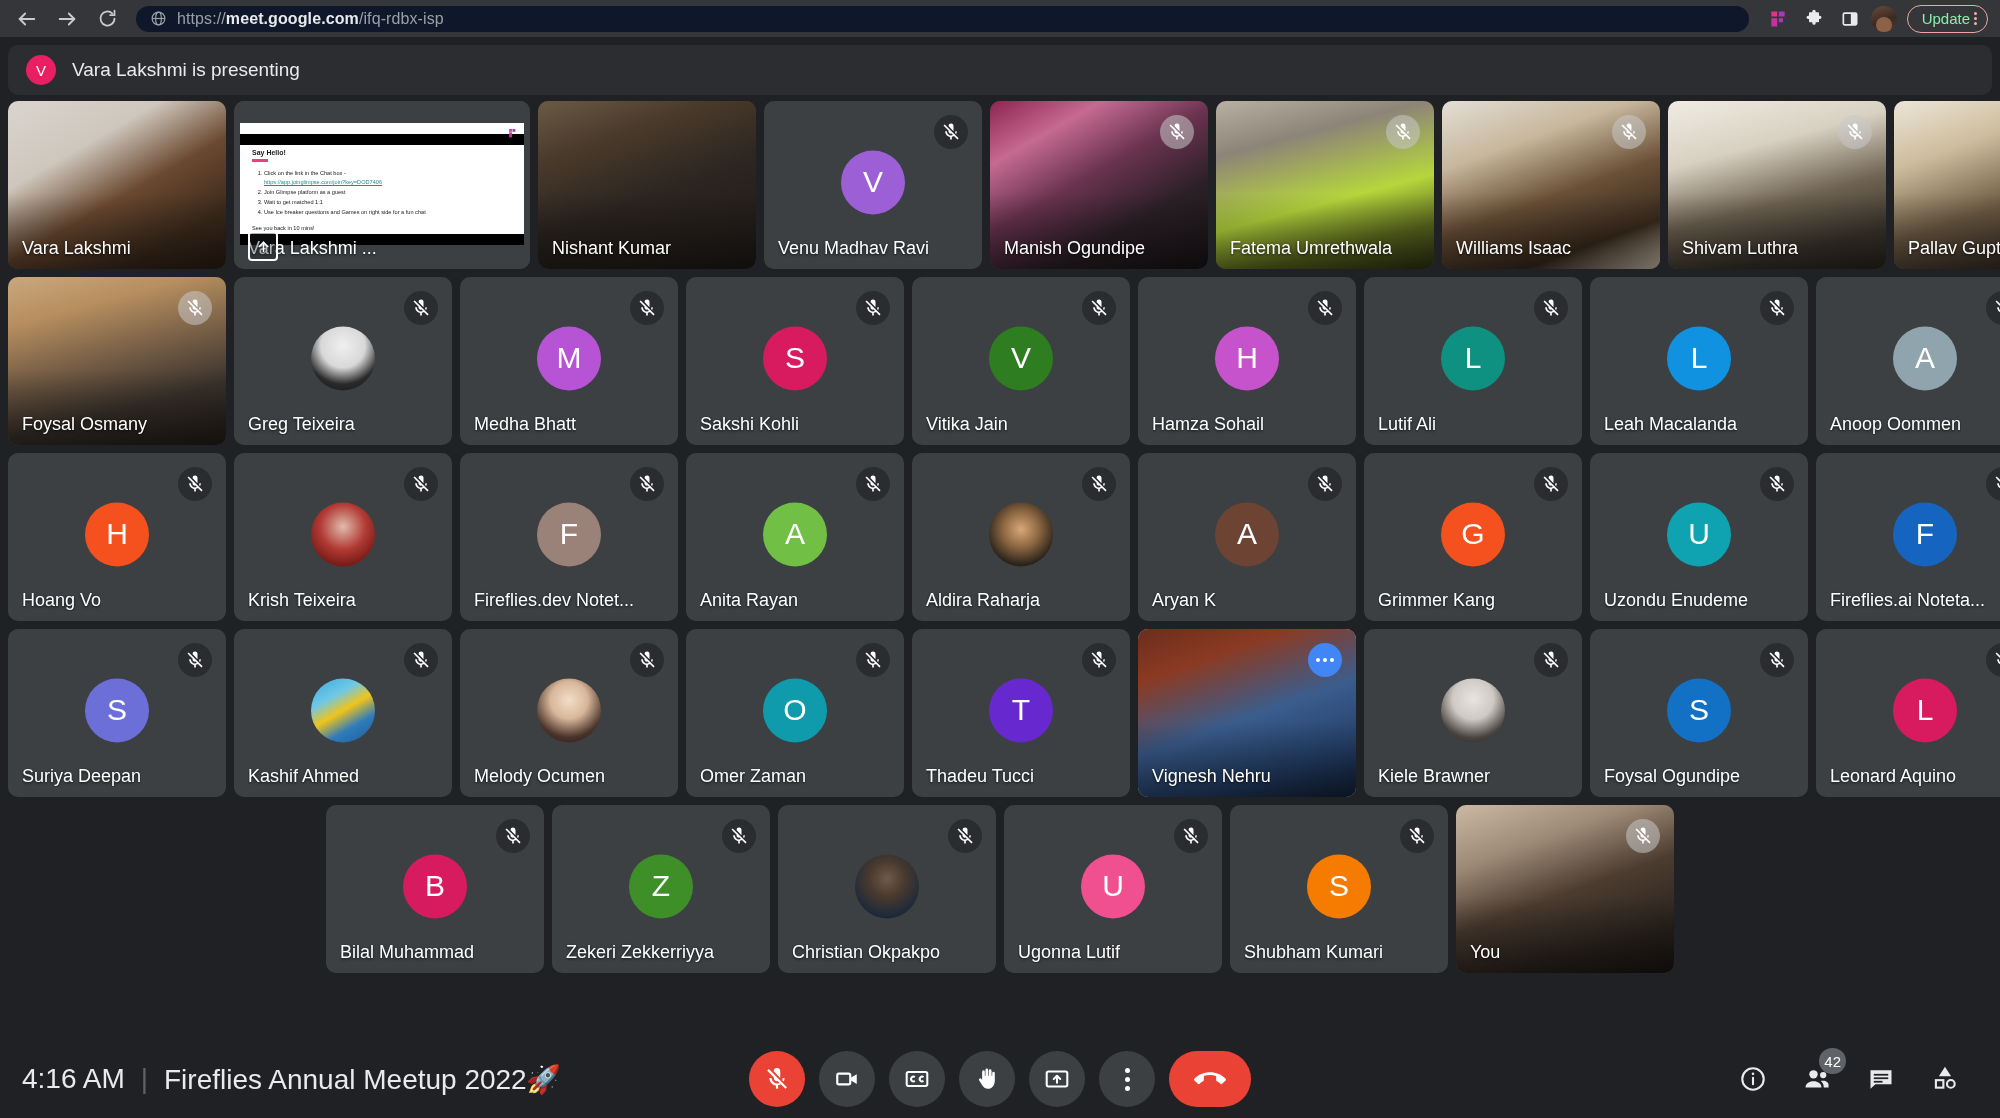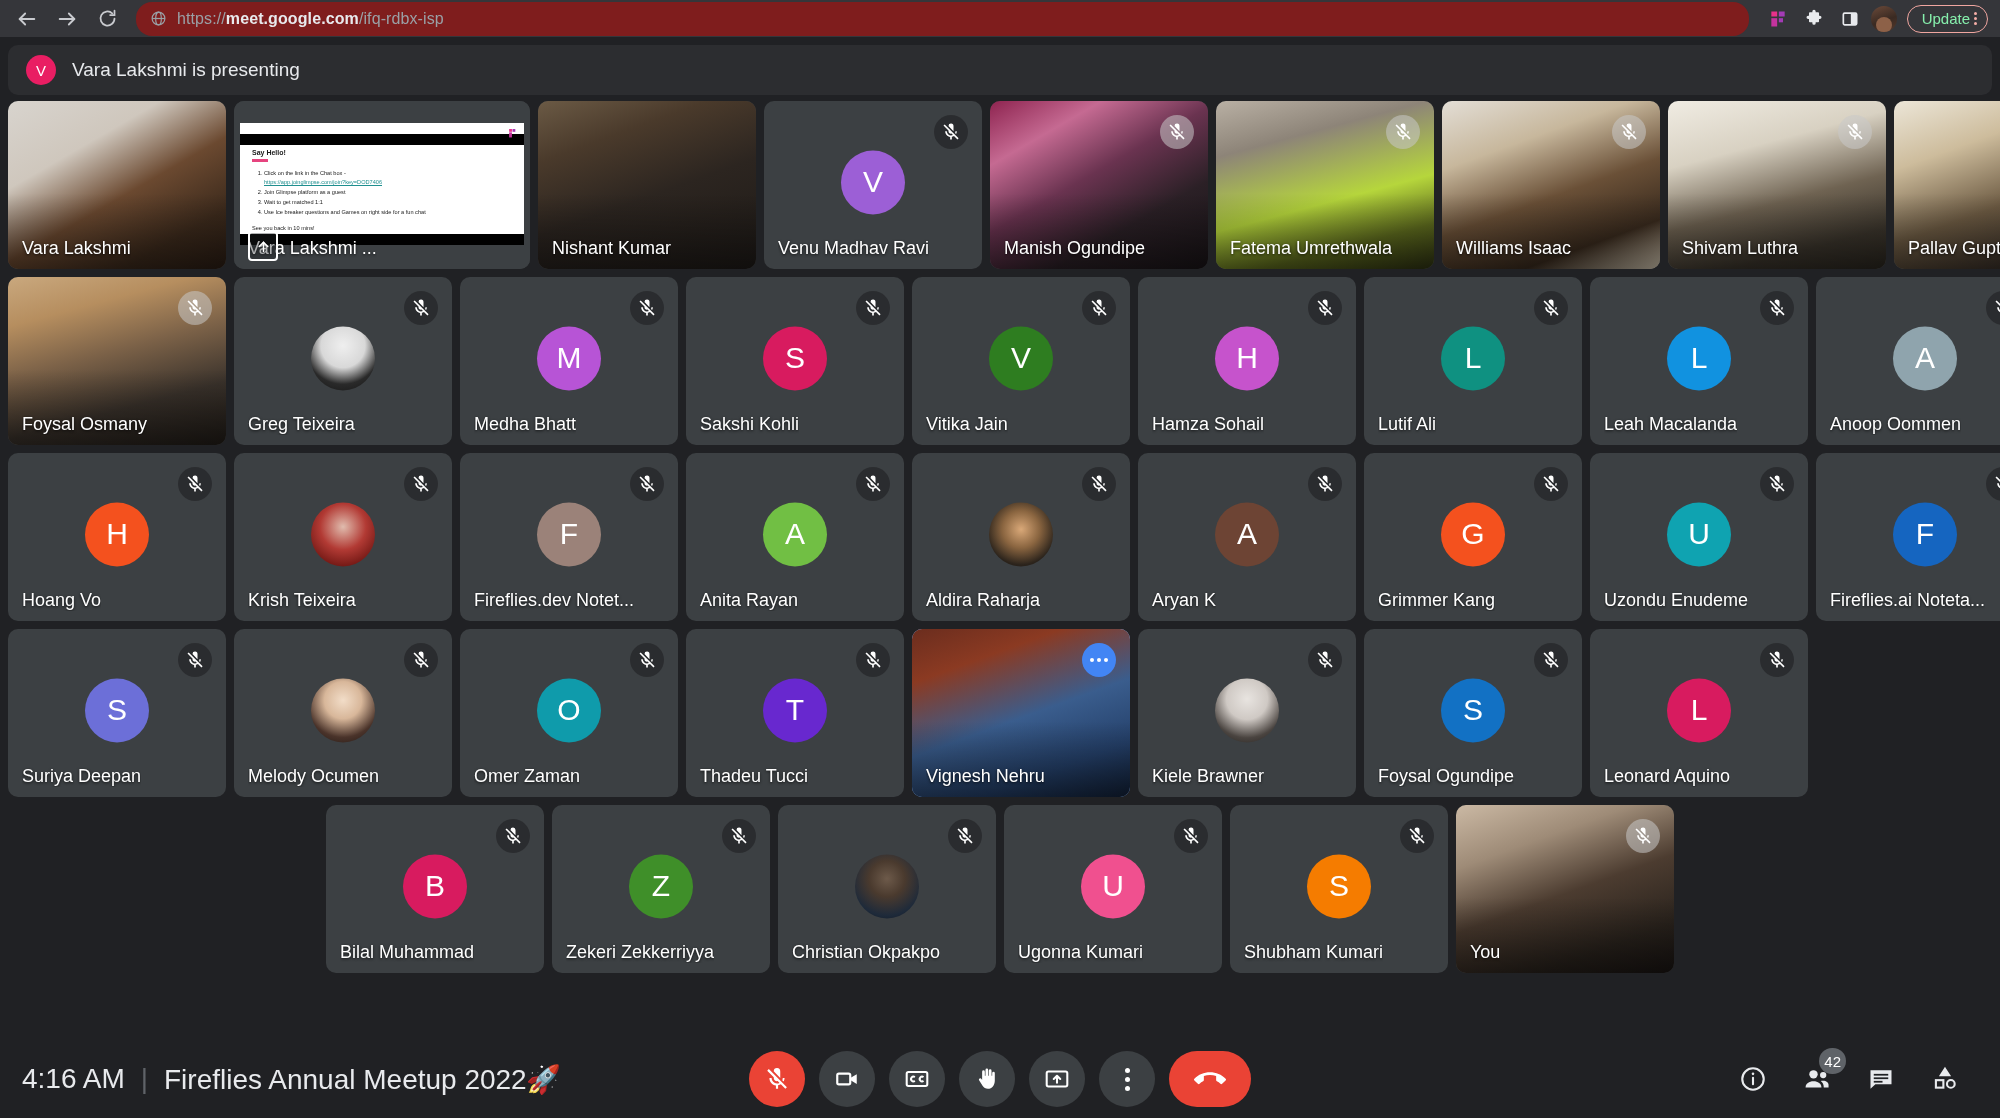--- a/index.html
+++ b/index.html
@@ -21,22 +21,22 @@
   }
   .nav-btn {
     width: 34px; height: 34px;
     display: flex; align-items: center; justify-content: center;
     border-radius: 50%;
     color: #c9cbcf;
     flex: none;
   }
   .omnibox {
     flex: 1 1 auto;
-    height: 34px;
-    background: #7f1d1d;
+    height: 26px;
+    background: #0f172a;
     border-radius: 16px;
     display: flex;
     align-items: center;
     padding: 0 14px;
     gap: 10px;
     margin-left: 6px;
     margin-right: 8px;
     min-width: 0;
   }
   .omnibox .url {
@@ -616,20 +616,29 @@
       <div class="tile">
       <div class="initial" style="background:#6c6fd8">S</div>
         <div class="mic">
           <svg viewBox="0 0 24 24" fill="#fff">
             <path d="M19 11h-1.7c0 .74-.16 1.43-.43 2.05l1.23 1.23A6.9 6.9 0 0 0 19 11zM4.41 2.86L3 4.27l6 6V11c0 1.66 1.34 3 3 3 .23 0 .44-.03.65-.08l1.66 1.66c-.71.33-1.5.52-2.31.52a5 5 0 0 1-5-5H5c0 3.53 2.61 6.43 6 6.92V21h2v-3.28c.93-.13 1.8-.45 2.57-.9l4.15 4.15 1.41-1.41L4.41 2.86zM15 11.16V5a3 3 0 0 0-6-.16l6 6.32z"></path>
           </svg>
         </div>
       <div class="name">Suriya Deepan</div>
    </div>
       <div class="tile">
+      <div class="photo" style="background:linear-gradient(150deg,#3aa8d8 0%,#6ec8e8 30%,#f0c419 50%,#2e7bbd 72%,#1f5c94 100%)"></div>
+        <div class="mic">
+          <svg viewBox="0 0 24 24" fill="#fff">
+            <path d="M19 11h-1.7c0 .74-.16 1.43-.43 2.05l1.23 1.23A6.9 6.9 0 0 0 19 11zM4.41 2.86L3 4.27l6 6V11c0 1.66 1.34 3 3 3 .23 0 .44-.03.65-.08l1.66 1.66c-.71.33-1.5.52-2.31.52a5 5 0 0 1-5-5H5c0 3.53 2.61 6.43 6 6.92V21h2v-3.28c.93-.13 1.8-.45 2.57-.9l4.15 4.15 1.41-1.41L4.41 2.86zM15 11.16V5a3 3 0 0 0-6-.16l6 6.32z"></path>
+          </svg>
+        </div>
+      <div class="name">Kashif Ahmed</div>
+   </div>
+      <div class="tile">
       <div class="photo" style="background:radial-gradient(circle at 50% 34%, #f2ddc8 0%, #d8b79a 35%, #4a332a 70%, #1d1512 100%)"></div>
         <div class="mic">
           <svg viewBox="0 0 24 24" fill="#fff">
             <path d="M19 11h-1.7c0 .74-.16 1.43-.43 2.05l1.23 1.23A6.9 6.9 0 0 0 19 11zM4.41 2.86L3 4.27l6 6V11c0 1.66 1.34 3 3 3 .23 0 .44-.03.65-.08l1.66 1.66c-.71.33-1.5.52-2.31.52a5 5 0 0 1-5-5H5c0 3.53 2.61 6.43 6 6.92V21h2v-3.28c.93-.13 1.8-.45 2.57-.9l4.15 4.15 1.41-1.41L4.41 2.86zM15 11.16V5a3 3 0 0 0-6-.16l6 6.32z"></path>
           </svg>
         </div>
       <div class="name">Melody Ocumen</div>
    </div>
       <div class="tile">
       <div class="initial" style="background:#0f9bab">O</div>
@@ -715,21 +724,21 @@
         </div>
       <div class="name">Christian Okpakpo</div>
    </div>
       <div class="tile">
       <div class="initial" style="background:#f0508f">U</div>
         <div class="mic">
           <svg viewBox="0 0 24 24" fill="#fff">
             <path d="M19 11h-1.7c0 .74-.16 1.43-.43 2.05l1.23 1.23A6.9 6.9 0 0 0 19 11zM4.41 2.86L3 4.27l6 6V11c0 1.66 1.34 3 3 3 .23 0 .44-.03.65-.08l1.66 1.66c-.71.33-1.5.52-2.31.52a5 5 0 0 1-5-5H5c0 3.53 2.61 6.43 6 6.92V21h2v-3.28c.93-.13 1.8-.45 2.57-.9l4.15 4.15 1.41-1.41L4.41 2.86zM15 11.16V5a3 3 0 0 0-6-.16l6 6.32z"></path>
           </svg>
         </div>
-      <div class="name">Ugonna Kumari</div>
+      <div class="name">Ugonna Lutif</div>
    </div>
       <div class="tile">
       <div class="initial" style="background:#f57c00">S</div>
         <div class="mic">
           <svg viewBox="0 0 24 24" fill="#fff">
             <path d="M19 11h-1.7c0 .74-.16 1.43-.43 2.05l1.23 1.23A6.9 6.9 0 0 0 19 11zM4.41 2.86L3 4.27l6 6V11c0 1.66 1.34 3 3 3 .23 0 .44-.03.65-.08l1.66 1.66c-.71.33-1.5.52-2.31.52a5 5 0 0 1-5-5H5c0 3.53 2.61 6.43 6 6.92V21h2v-3.28c.93-.13 1.8-.45 2.57-.9l4.15 4.15 1.41-1.41L4.41 2.86zM15 11.16V5a3 3 0 0 0-6-.16l6 6.32z"></path>
           </svg>
         </div>
       <div class="name">Shubham Kumari</div>
    </div>

